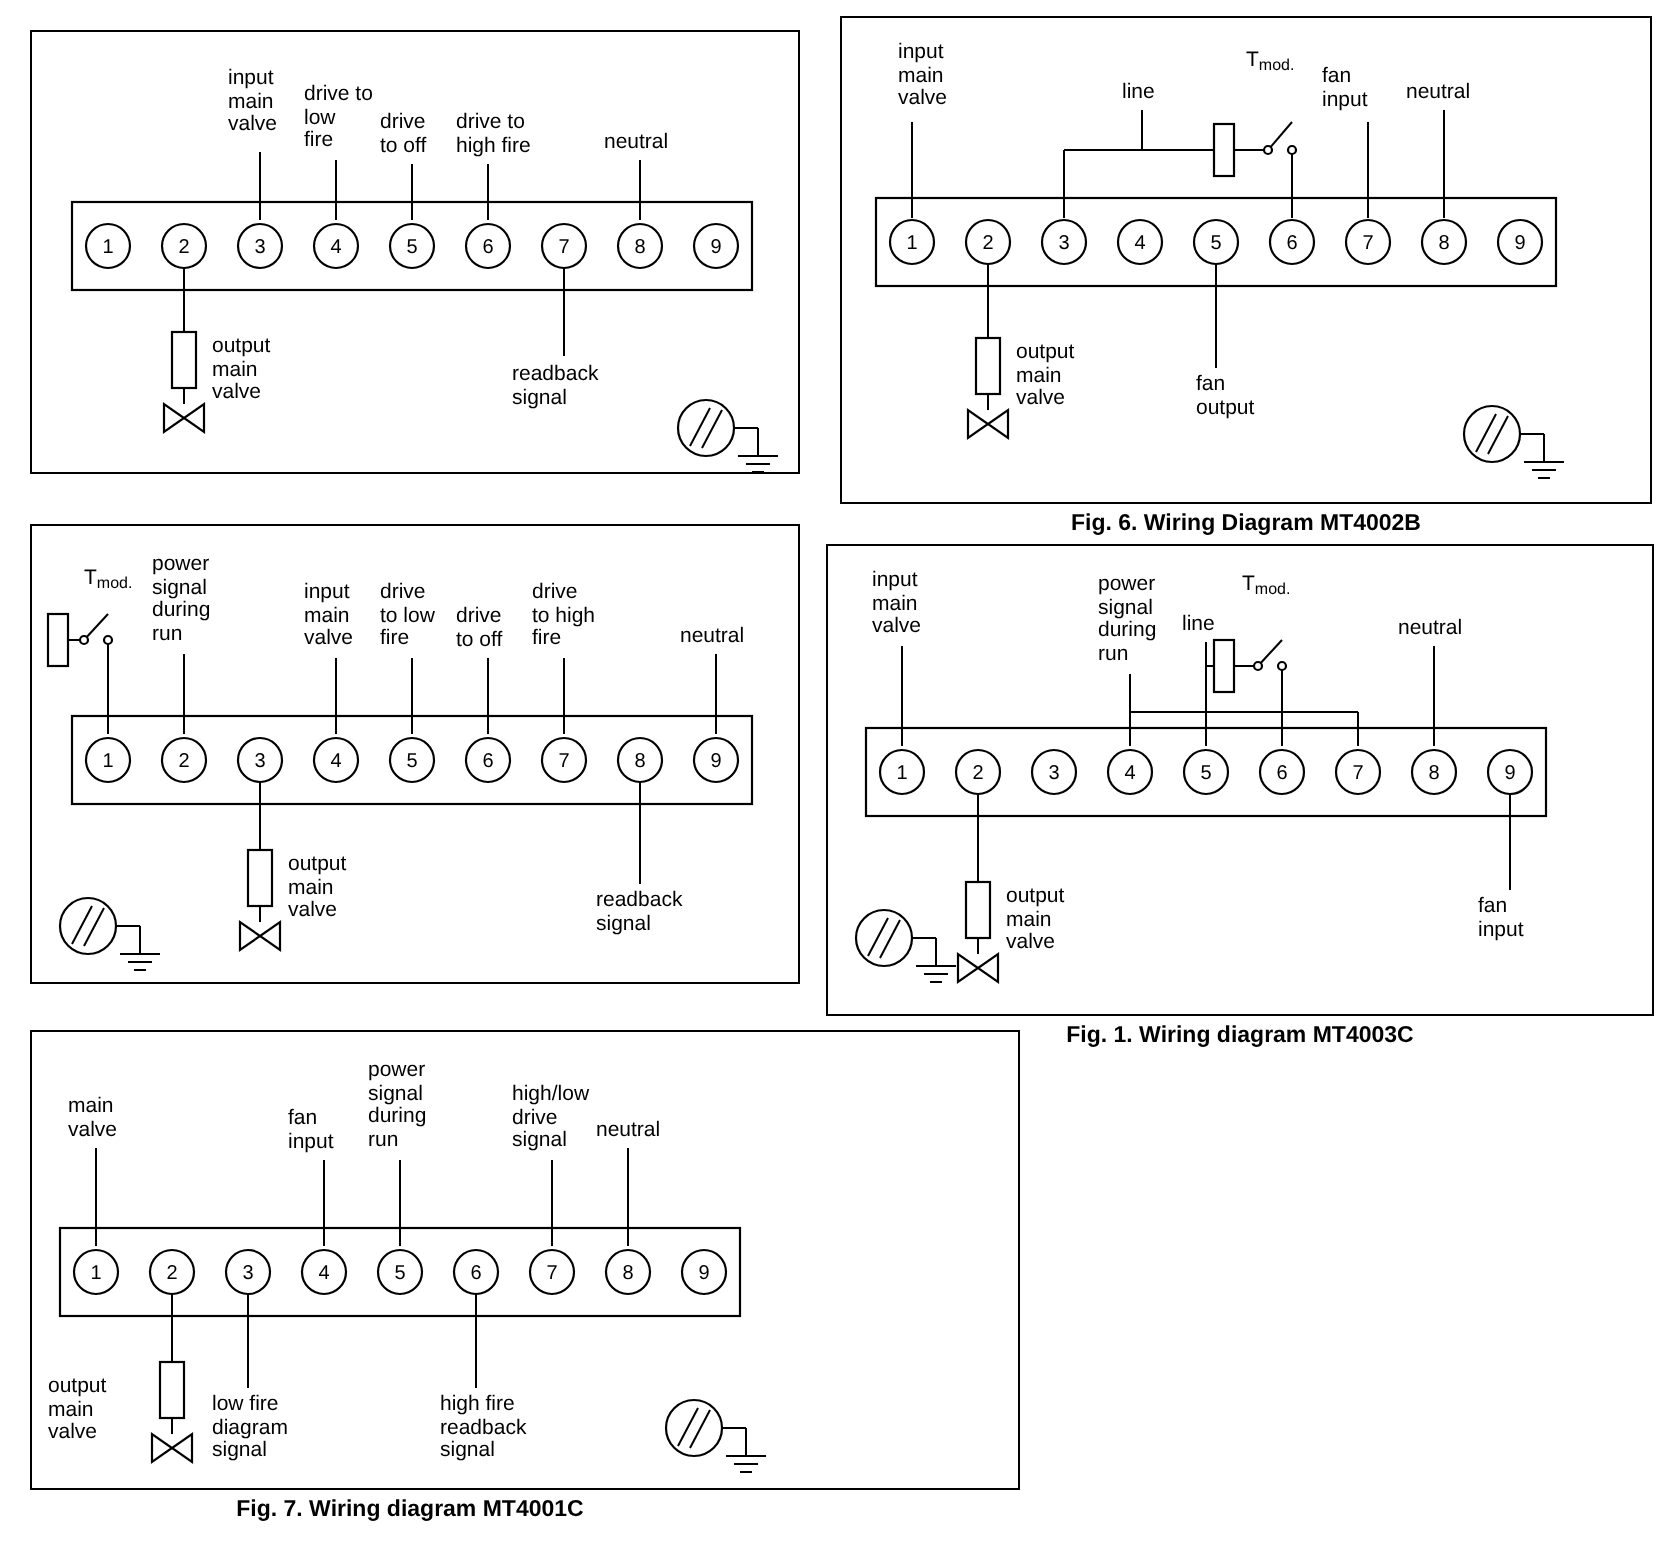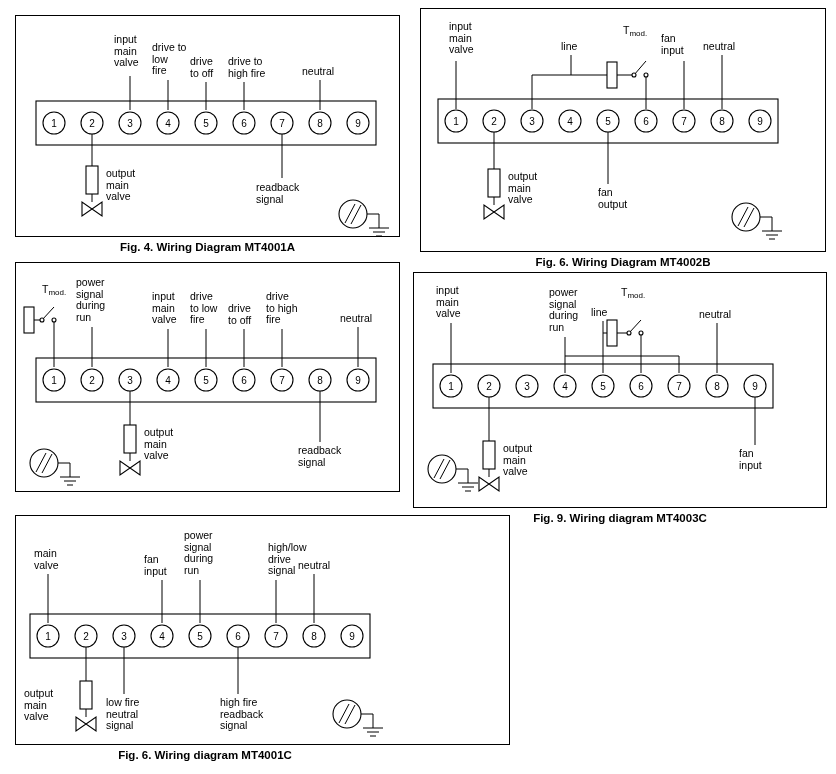--- a/index.html
+++ b/index.html
@@ -86,21 +86,20 @@
 to off</div>
       <div class="lbl" style="left:212px; top:40px;">drive to
 high fire</div>
       <div class="lbl" style="left:286px; top:50px;">neutral</div>
       <div class="lbl" style="left:90px; top:152px;">output
 main
 valve</div>
       <div class="lbl" style="left:240px; top:166px;">readback
 signal</div>
     </div>
-    <div class="caption">Fig. 4. Wiring Diagram MT4001A</div>
   </div>
 
   <div class="fig" style="left:420px; top:8px; width:406px;">
     <div class="box" style="width:406px; height:244px;">
       <svg width="404" height="242">
         <rect class="sym" x="17" y="90" width="340" height="44"></rect>
         <g>
             <circle cx="35" cy="112" r="11" class="term"></circle>
             <text x="35" y="115.5" class="termnum">1</text>
             <circle cx="73" cy="112" r="11" class="term"></circle>
@@ -341,21 +340,21 @@
 run</div>
       <div class="lbl" style="left:177px; top:34px;">line</div>
       <div class="lbl" style="left:207px; top:14px;"><span>T</span><span class="sub">mod.</span></div>
       <div class="lbl" style="left:285px; top:36px;">neutral</div>
       <div class="lbl" style="left:89px; top:170px;">output
 main
 valve</div>
       <div class="lbl" style="left:325px; top:175px;">fan
 input</div>
     </div>
-    <div class="caption">Fig. 9. Wiring diagram MT4003C</div>
+    <div class="caption">Fig. 1. Wiring diagram MT4003C</div>
   </div>
 
   <div class="fig" style="left:15px; top:515px; width:495px;">
     <div class="box" style="width:495px; height:230px;">
       <svg width="493" height="228">
         <rect class="sym" x="14" y="98" width="340" height="44"></rect>
         <g>
             <circle cx="32" cy="120" r="11" class="term"></circle>
             <text x="32" y="123.5" class="termnum">1</text>
             <circle cx="70" cy="120" r="11" class="term"></circle>
@@ -407,30 +406,30 @@
         </g>
       </svg>
       <div class="lbl" style="left:18px; top:32px;">main
 valve</div>
       <div class="lbl" style="left:128px; top:38px;">fan
 input</div>
       <div class="lbl" style="left:168px; top:14px;">power
 signal
 during
 run</div>
-      <div class="lbl" style="left:252px; top:26px;">high/low
+      <div class="lbl" style="left:240px; top:26px;">high/low
 drive
 signal</div>
       <div class="lbl" style="left:282px; top:44px;">neutral</div>
       <div class="lbl" style="left:8px; top:172px;">output
 main
 valve</div>
       <div class="lbl" style="left:90px; top:181px;">low fire
-neutral
+diagram
 signal</div>
       <div class="lbl" style="left:204px; top:181px;">high fire
 readback
 signal</div>
     </div>
-    <div class="caption" style="width:380px;">Fig. 6. Wiring diagram MT4001C</div>
+    <div class="caption" style="width:380px;">Fig. 7. Wiring diagram MT4001C</div>
   </div>
 
 </div>
 
 </body></html>

